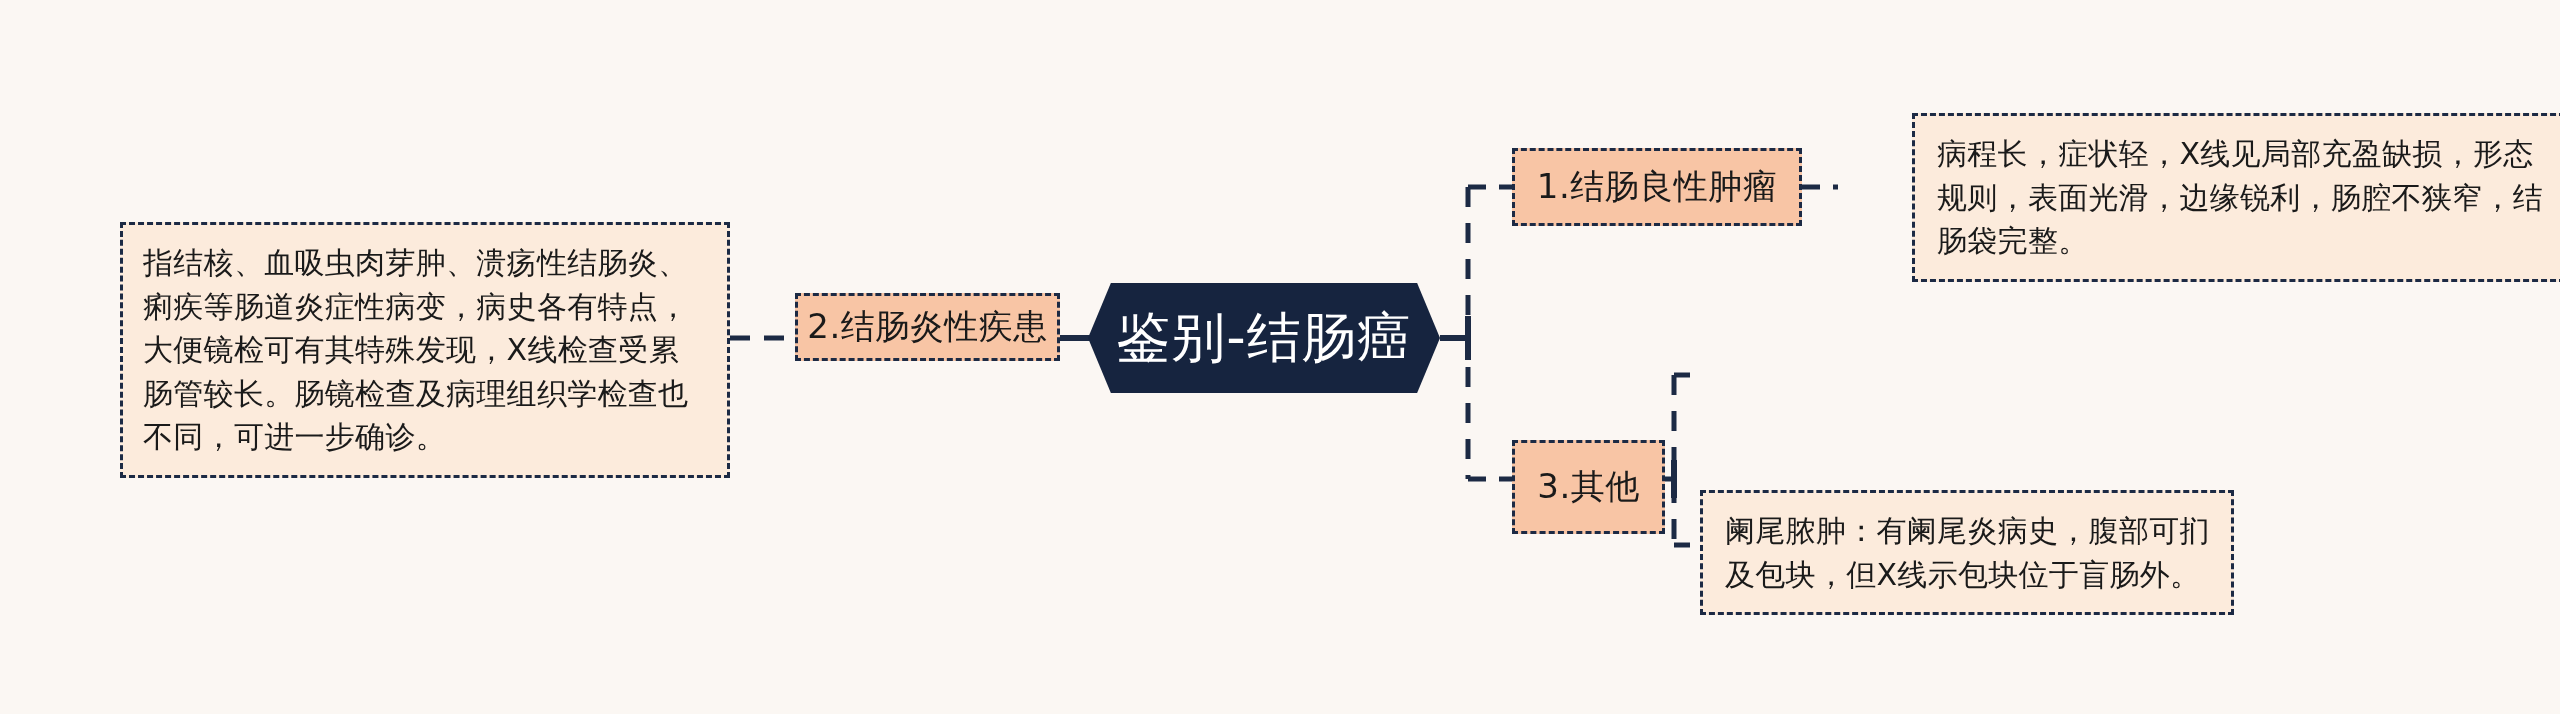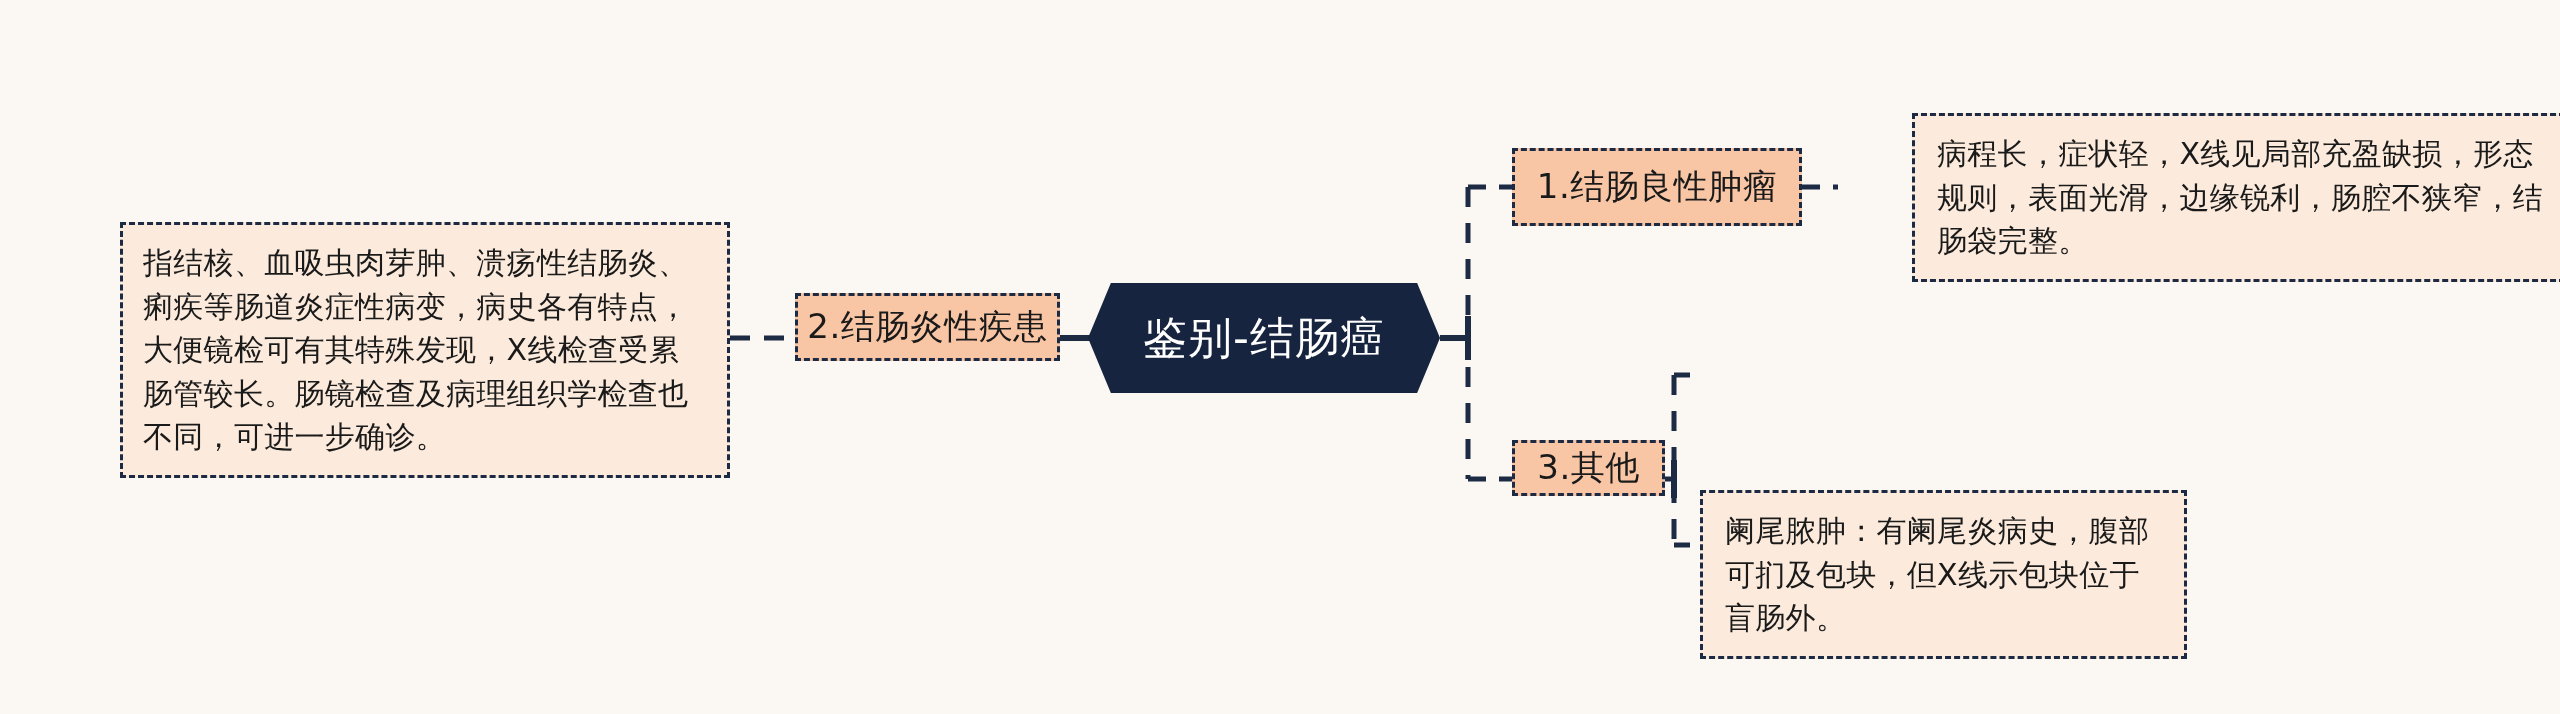--- a/index.html
+++ b/index.html
@@ -72,35 +72,35 @@
     width: 352px;
     height: 110px;
     background: #16243F;
     clip-path: polygon(6.5% 0%, 93.5% 0%, 100% 50%, 93.5% 100%, 6.5% 100%, 0% 50%);
     display: flex;
     align-items: center;
     justify-content: center;
   }
   #center-node .ctext {
     color: #FFFFFF;
-    font-size: 44px;
+    font-size: 54px;
     letter-spacing: 1px;
     white-space: nowrap;
   }
 
   
   #detail-left      { left: 120px;  top: 222px; width: 610px;  min-height: 220px; padding-left: 20px; }
   #node-colitis     { left: 795px;  top: 293px; width: 265px;  height: 68px; }
 
   #node-benign      { left: 1512px; top: 148px; width: 290px;  height: 78px; }
   #detail-benign    { left: 1912px; top: 113px; width: 662px;  min-height: 148px; }
 
-  #node-other       { left: 1512px; top: 440px; width: 153px;  height: 56px; }
+  #node-other       { left: 1512px; top: 440px; width: 153px;  height: 94px; }
   #detail-spasm     { left: 1700px; top: 320px; width: 615px;  min-height: 110px; }
-  #detail-abscess   { left: 1700px; top: 490px; width: 487px;  min-height: 110px; }
+  #detail-abscess   { left: 1700px; top: 490px; width: 534px;  min-height: 110px; }
 </style>
 </head>
 <body>
 
 <div id="stage">
 
   <svg id="lines" viewBox="0 0 2560 714" width="2560" height="714" xmlns="http://www.w3.org/2000/svg">
 
     <line x1="1060" y1="338" x2="1090" y2="338" stroke="#1C2A44" stroke-width="6"></line>
 

